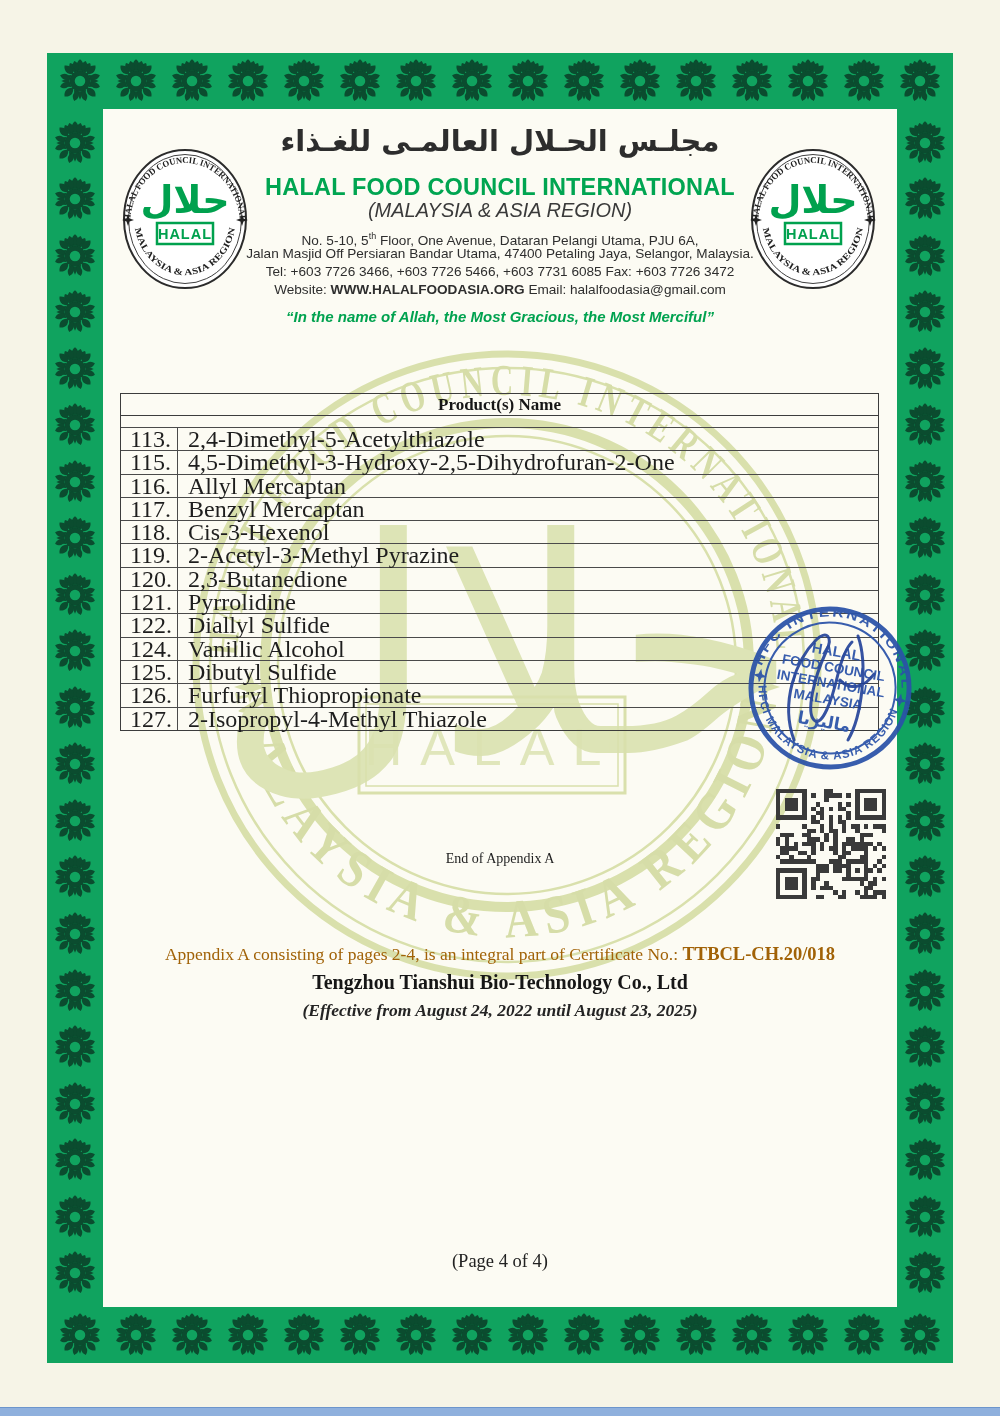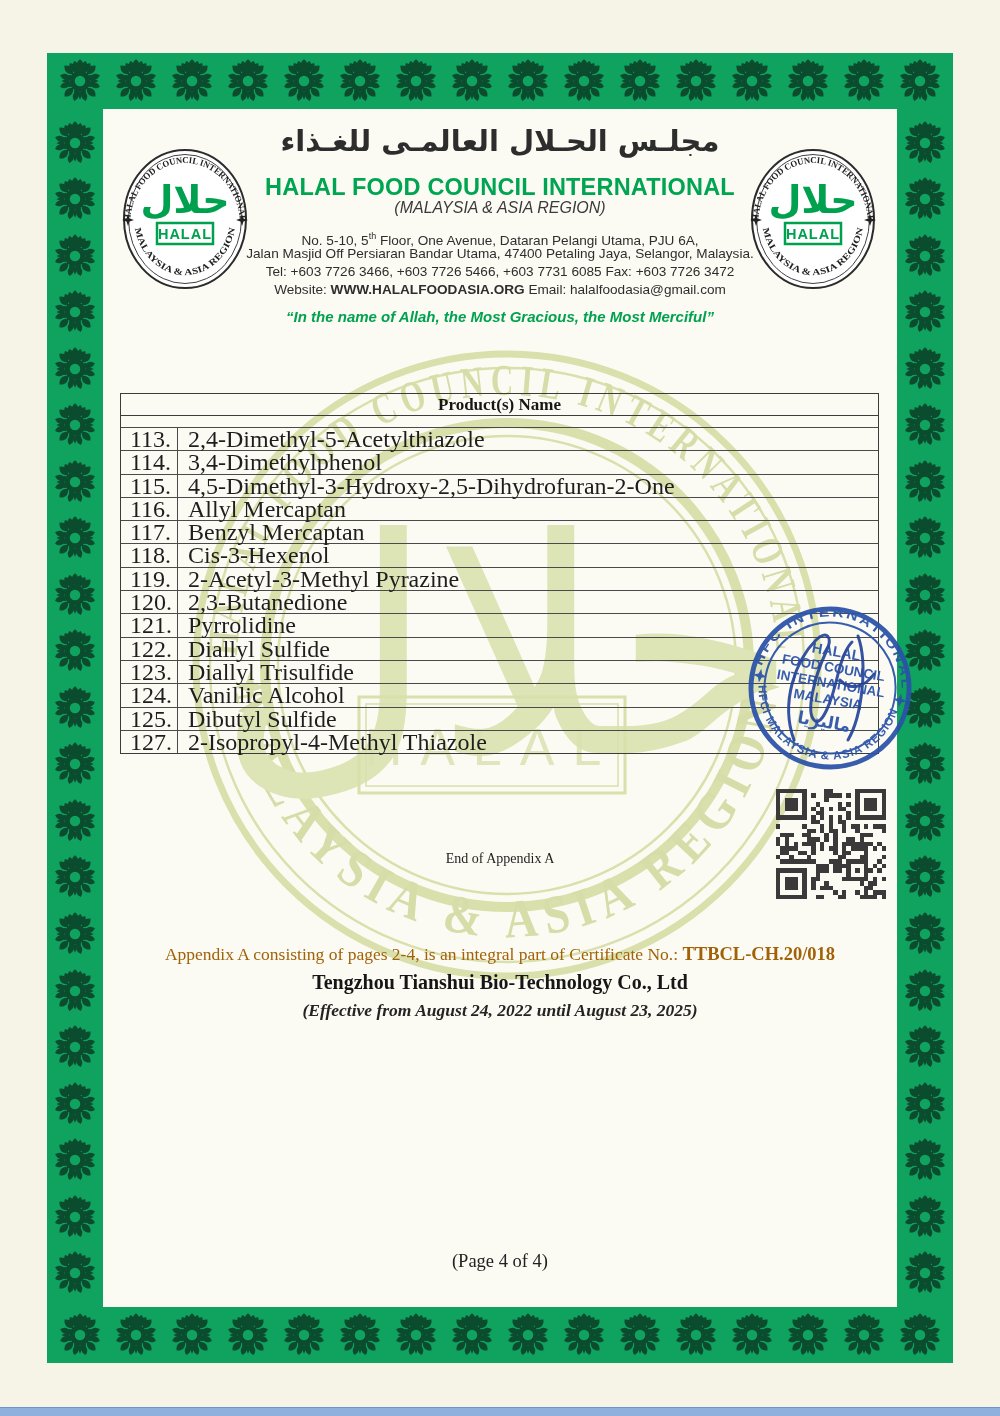--- a/index.html
+++ b/index.html
@@ -15,21 +15,21 @@
   #frame-bottom{left:47px;top:1307px;width:906px;height:56px;}
   #frame-left{left:47px;top:109px;width:56px;height:1198px;}
   #frame-right{left:897px;top:109px;width:56px;height:1198px;}
   #inner-panel{left:103px;top:109px;width:794px;height:1198px;background:#fcfbf3;z-index:1;}
   .motif{width:46px;height:46px;flex:0 0 auto;}
   
   .ctr{left:103px;width:794px;text-align:center;z-index:4;}
   .sans{font-family:"Liberation Sans","DejaVu Sans",sans-serif;}
   #arabic-title{top:124px;font-family:"DejaVu Sans",sans-serif;font-size:29px;font-weight:bold;color:#2d2d2d;}
   #org-name{top:174px;font-size:23.5px;font-weight:bold;color:#00a551;letter-spacing:.2px;}
-  #region-line{top:199px;font-size:16px;font-style:italic;color:#3a3a3a;}
+  #region-line{top:199px;font-size:20px;font-style:italic;color:#3a3a3a;}
   .addr{font-size:13.6px;color:#2e2e2e;line-height:18px;}
   #addr1{top:227px;}
   #addr2{top:245px;}
   #tel-line{top:263px;}
   #web-line{top:281px;}
   #bismillah{top:308px;font-size:15px;font-style:italic;font-weight:bold;color:#00a24f;}
   sup{font-size:9px;}
   
   #watermark{left:187px;top:345px;width:640px;height:640px;z-index:1;}
   
@@ -394,24 +394,20 @@
 
   <div id="product-table" class="abs">
     <div id="tbl-header">Product(s) Name</div>
     <div id="tbl-spacer"></div>
     <div id="tbl-rows">
         <div class="trow">
           <div class="tno">113.</div>
           <div class="tnm">2,4-Dimethyl-5-Acetylthiazole</div>
         </div>
         <div class="trow">
-          <div class="tno">114.</div>
-          <div class="tnm">3,4-Dimethylphenol</div>
-        </div>
-        <div class="trow">
           <div class="tno">115.</div>
           <div class="tnm">4,5-Dimethyl-3-Hydroxy-2,5-Dihydrofuran-2-One</div>
         </div>
         <div class="trow">
           <div class="tno">116.</div>
           <div class="tnm">Allyl Mercaptan</div>
         </div>
         <div class="trow">
           <div class="tno">117.</div>
           <div class="tnm">Benzyl Mercaptan</div>
@@ -430,30 +426,30 @@
         </div>
         <div class="trow">
           <div class="tno">121.</div>
           <div class="tnm">Pyrrolidine</div>
         </div>
         <div class="trow">
           <div class="tno">122.</div>
           <div class="tnm">Diallyl Sulfide</div>
         </div>
         <div class="trow">
-          <div class="tno">123.</div>
-          <div class="tnm">Diallyl Trisulfide</div>
-        </div>
-        <div class="trow">
           <div class="tno">124.</div>
           <div class="tnm">Vanillic Alcohol</div>
         </div>
         <div class="trow">
           <div class="tno">125.</div>
           <div class="tnm">Dibutyl Sulfide</div>
+        </div>
+        <div class="trow">
+          <div class="tno">126.</div>
+          <div class="tnm">Furfuryl Thiopropionate</div>
         </div>
         <div class="trow">
           <div class="tno">127.</div>
           <div class="tnm">2-Isopropyl-4-Methyl Thiazole</div>
         </div>
       </div>
   </div>
 
   <svg id="stamp" class="abs" viewBox="-88 -88 176 176">
     <g transform="rotate(10)">

